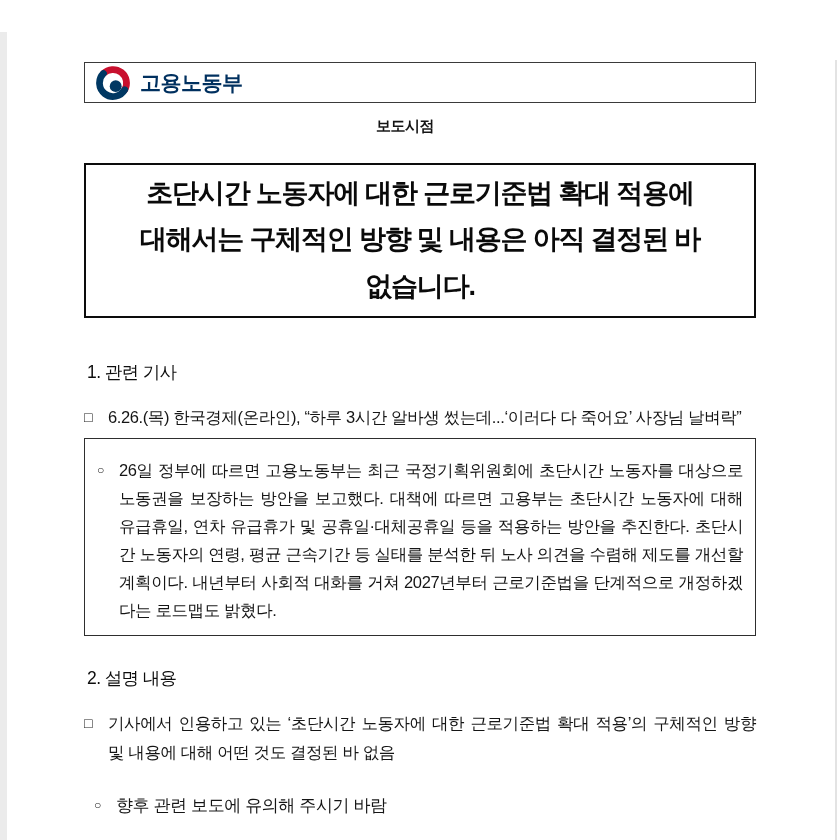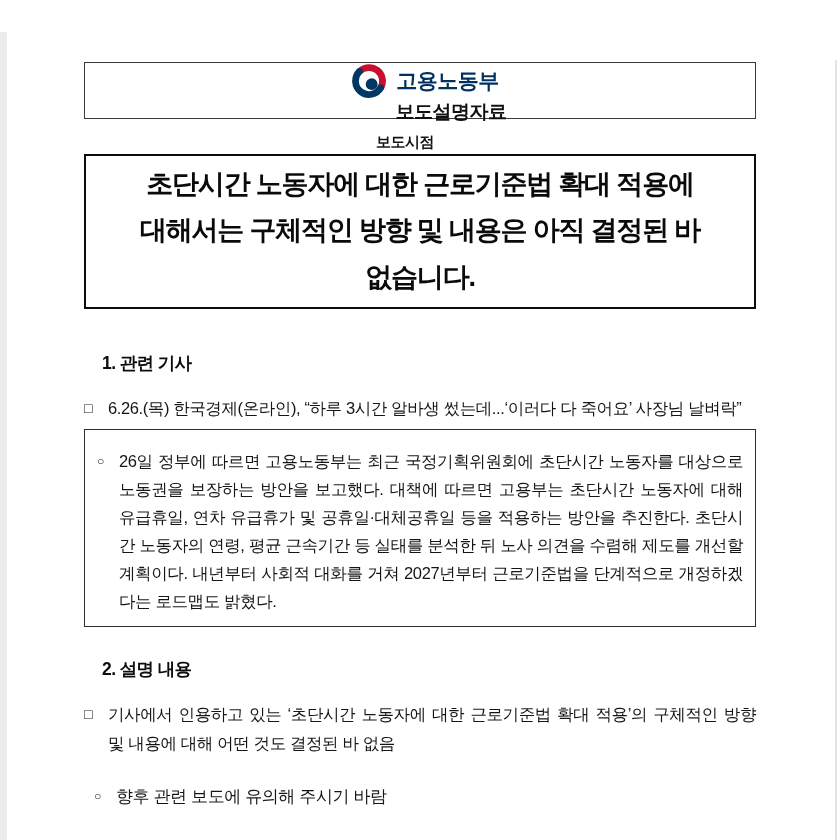--- a/index.html
+++ b/index.html
@@ -31,27 +31,26 @@
   .content {
     position: absolute;
     left: 84px;
     top: 0;
     width: 672px;
   }
 
   
   .header-box {
     margin-top: 62px;
-    height: 57px;
+    height: 41px;
     border: 1.5px solid #3a3a3a;
     background: #ffffff;
     display: flex;
     align-items: center;
     box-sizing: border-box;
-    flex-direction: column;
   }
   .brand {
     display: flex;
     align-items: center;
     padding-left: 10px;
     gap: 9px;
   }
   .ministry {
     font-size: 21px;
     font-weight: 700;
@@ -83,42 +82,42 @@
   }
   .press-value {
     font-size: 15.5px;
     font-weight: 600;
     color: #141414;
     letter-spacing: -0.3px;
   }
 
   
   .title-box {
-    margin-top: 2px;
+    margin-top: 27px;
     border: 2px solid #0c0c0c;
     padding: 5px 14px 7px 14px;
     box-sizing: border-box;
   }
   .title-box h1 {
     margin: 0;
     font-size: 27px;
     font-weight: 800;
     line-height: 1.72;
     text-align: center;
     letter-spacing: -1.2px;
     color: #0a0a0a;
     word-break: keep-all;
   }
 
   
   h2.section-heading {
-    margin: 18px;
+    margin: 3px;
     margin-top: 42px;
     font-size: 17.5px;
-    font-weight: 700;
+    font-weight: 400;
     letter-spacing: -0.6px;
     color: #0d0d0d;
   }
   h2.section-heading.second {
     margin-top: 30px;
   }
 
   
   .bullet-row {
     display: flex;
@@ -183,21 +182,20 @@
 
     <div class="header-box">
       <div class="brand">
         <svg width="36" height="36" viewBox="0 0 40 40">
           <path d="M 9.4 9.4 A 15 15 0 0 1 33 27.5" fill="none" stroke="#c8102e" stroke-width="7.5" stroke-linecap="round"></path>
           <path d="M 33 27.5 A 15 15 0 1 1 9.4 9.4" fill="none" stroke="#003863" stroke-width="7.5" stroke-linecap="round"></path>
           <circle cx="23" cy="23.5" r="6.6" fill="#003863"></circle>
         </svg>
         <span class="ministry">고용노동부</span>
       </div>
-      <span class="doc-type">보도설명자료</span>
     </div>
 
     <div class="press-row">
       <span class="press-label">보도시점</span>
     </div>
 
     <div class="title-box">
       <h1>초단시간 노동자에 대한 근로기준법 확대 적용에 대해서는 구체적인 방향 및 내용은 아직 결정된 바 없습니다.</h1>
     </div>
 

